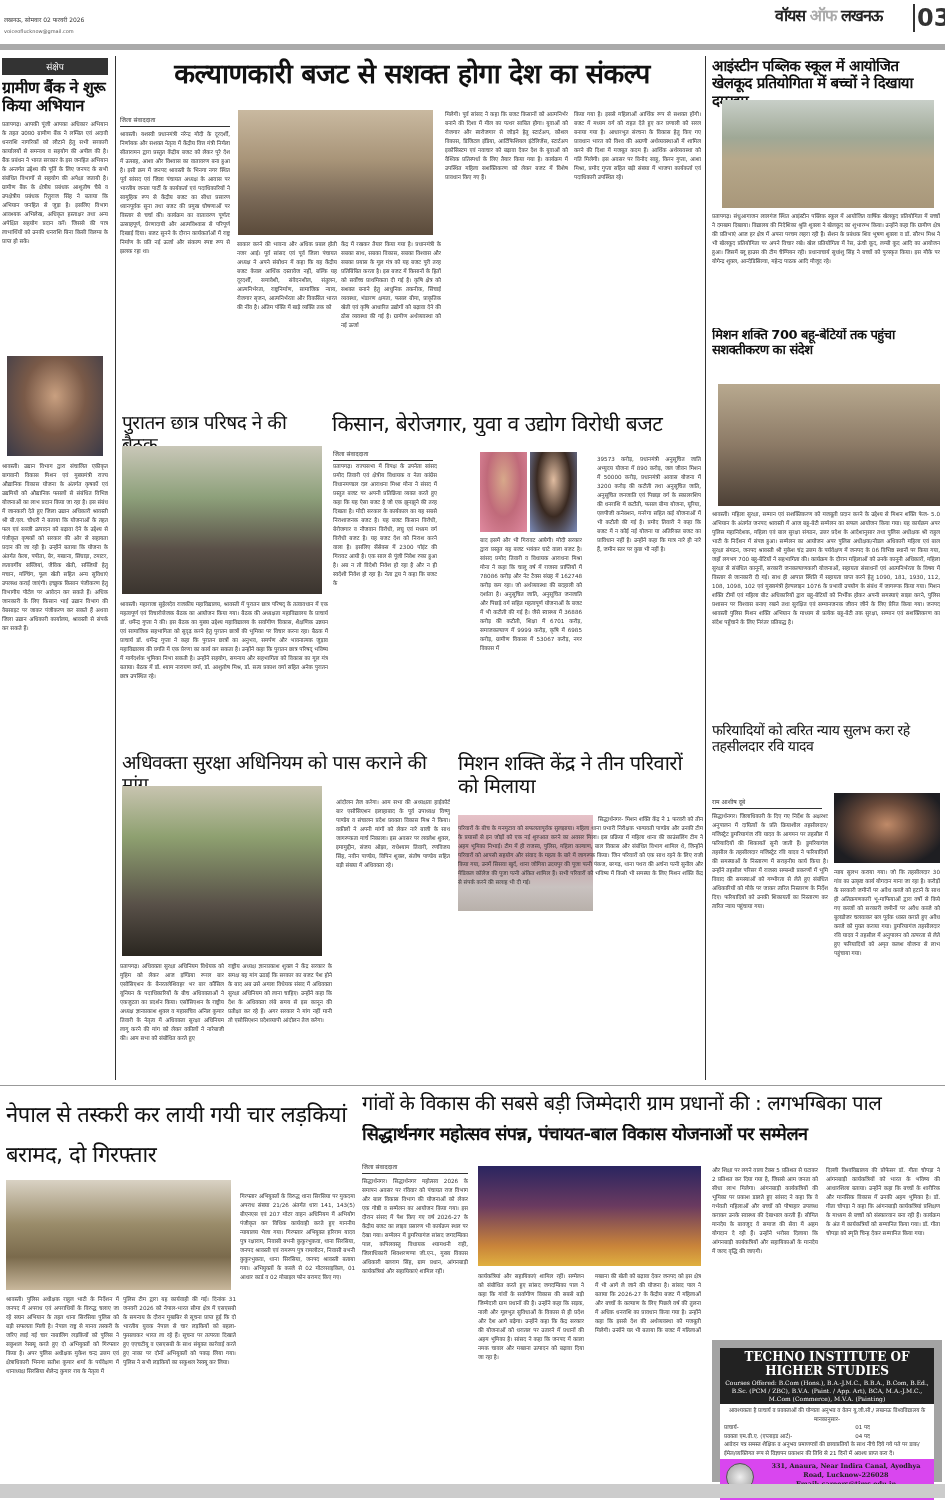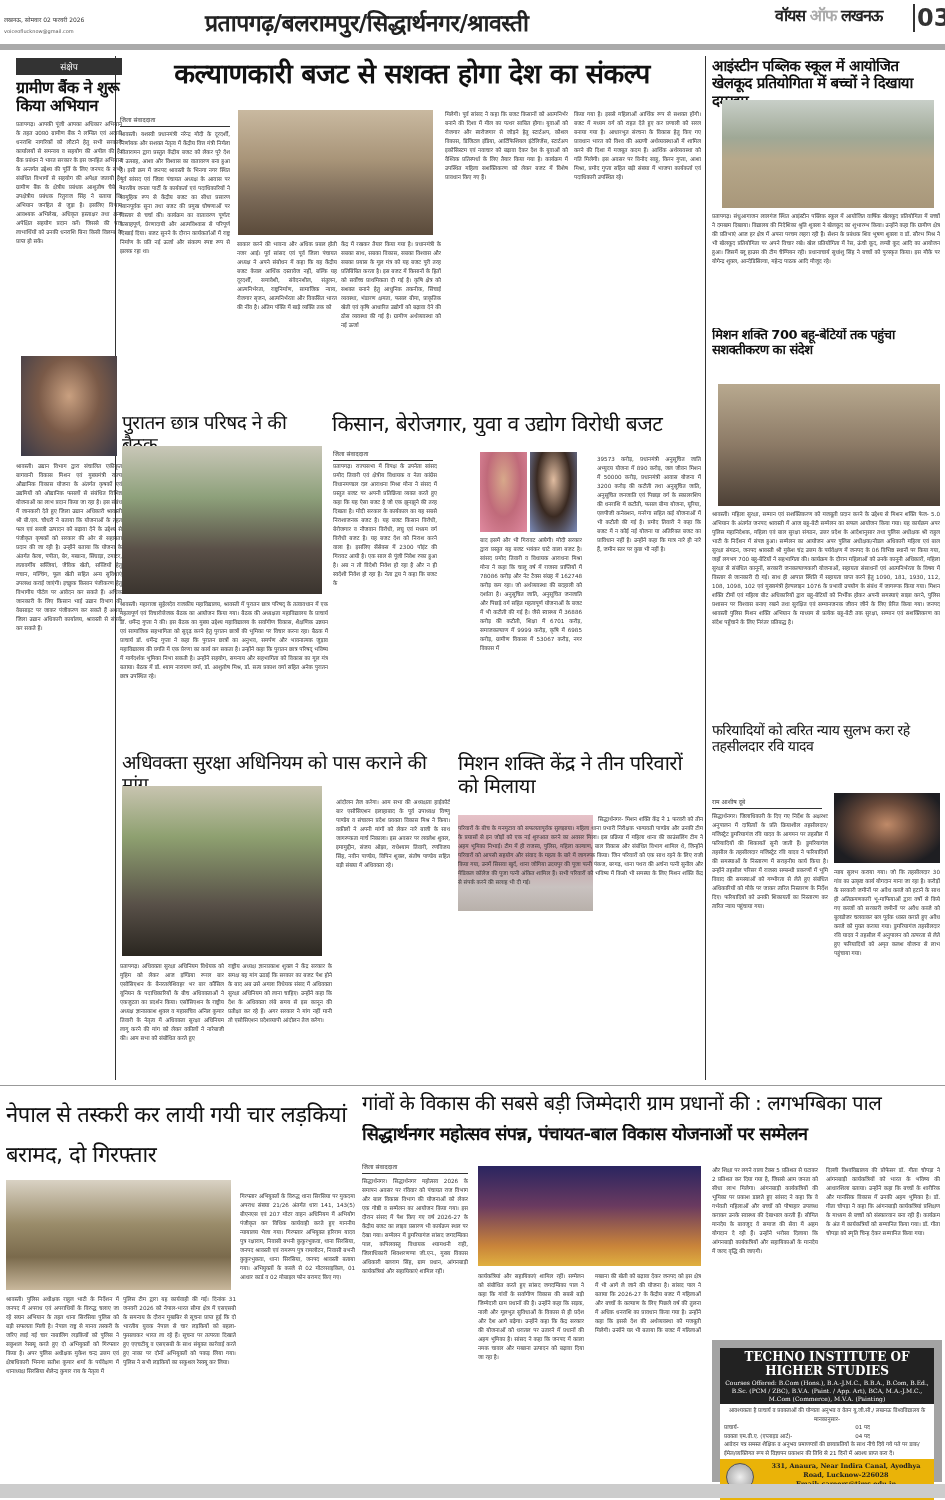--- a/index.html
+++ b/index.html
@@ -30,45 +30,44 @@
 .ph-portrait{background:radial-gradient(ellipse at 50% 40%,#c9a080 0%,#7a5a48 45%,#3a3a48 100%)}
 .ph-man{background:radial-gradient(ellipse at 50% 45%,#c08a68 0%,#6a4a3a 40%,#1e1e22 80%)}
 .ph-w1{background:radial-gradient(ellipse at 50% 35%,#d7a88a 0%,#c06a7a 50%,#e08aa0 100%)}
 .ph-w2{background:radial-gradient(ellipse at 50% 35%,#e0bca0 0%,#3a2a22 50%,#7a8ab8 100%)}
 .kbox{background:#333;color:#fff;font-size:9px;text-align:center;padding:2px 0}
 .ad{border:8px solid #a3a3a3;background:#fff}
 .ad .top{background:#222;color:#fff;text-align:center;font-family:"DejaVu Serif",serif}
 .ad .title{font-size:12px;font-weight:bold;padding-top:2px}
 .ad .courses{font-size:6px;line-height:8px;padding:1px 3px}
 .ad .mid{font-size:5.5px;line-height:8.5px;padding:2px 4px;color:#333}
-.ad .foot{background:#eab308;font-family:"DejaVu Serif",serif;font-size:6.5px;font-weight:bold;line-height:9px;text-align:center;padding:3px 2px 3px 40px;position:relative}
+.ad .foot{background:#d946ef;font-family:"DejaVu Serif",serif;font-size:6.5px;font-weight:bold;line-height:9px;text-align:center;padding:3px 2px 3px 40px;position:relative}
 .ad .logo{position:absolute;left:6px;top:4px;width:28px;height:28px;border-radius:50%;border:1px solid #555;background:radial-gradient(circle,#eee 0%,#999 100%)}
 .bottom-band{left:0;top:1484px;width:945px;height:14px;background:#ccc}
 </style>
 </head>
 <body>
 
 <div class="abs mast">
   <div class="abs date">लखनऊ, सोमवार 02 फरवरी 2026</div>
   <div class="abs email">voiceoflucknow@gmail.com</div>
-  <div class="abs section">प्रतापगढ़/बलरामपुर/सिद्धार्थनगर/श्रावस्ती</div>
   <div class="abs brand">
     <span>वॉयस</span>
     <span class="mid">ऑफ</span>
     <span>लखनऊ</span>
   </div>
   <div class="abs pg">03</div>
   <div class="abs rule"></div>
 </div>
 
 <div class="abs vline" style="left:115px;top:56px;height:1024px"></div>
 <div class="abs vline" style="left:705px;top:56px;height:1024px"></div>
 <div class="abs hline" style="left:0;top:1085px;width:945px;background:#999"></div>
 
-<div class="abs" style="left:16px;top:58px;width:106px">
+<div class="abs" style="left:2px;top:58px;width:106px">
   <div class="kbox">संक्षेप</div>
   <div class="head" style="font-size:16px;margin-top:4px">ग्रामीण बैंक ने शुरू किया अभियान</div>
   <div class="col-text" style="height:230px;margin-top:4px">प्रतापगढ़। आपकी पूंजी आपका अधिकार अभियान के तहत उ0प्र0 ग्रामीण बैंक ने लम्बित एवं अदावी धनराशि नागरिकों को लौटाने हेतु सभी सरकारी कार्यालयों से समन्वय व सहयोग की अपील की है। बैंक प्रबंधन ने भारत सरकार के इस जनहित अभियान के अन्तर्गत उद्देश्य की पूर्ति के लिए जनपद के सभी संबंधित विभागों से सहयोग की अपेक्षा जतायी है। ग्रामीण बैंक के क्षेत्रीय प्रबंधक आशुतोष चैबे व उपक्षेत्रीय प्रबंधक रितुराज सिंह ने बताया कि अभियान जनहित से जुड़ा है। इसलिए विभाग आवश्यक अभिलेख, अधिकृत हस्ताक्षर तथा अन्य अपेक्षित सहयोग प्रदान करें। जिससे की पात्र लाभार्थियों को उनकी धनराशि बिना किसी विलम्ब के प्राप्त हो सके।</div>
   <div class="photo ph-portrait" style="width:96px;height:100px;margin:6px auto 0"></div>
   <div class="col-text" style="height:575px;margin-top:6px">श्रावस्ती। उद्यान विभाग द्वारा संचालित एकीकृत बागवानी विकास मिशन एवं मुख्यमंत्री राज्य औद्यानिक विकास योजना के अंतर्गत कृषकों एवं उद्यमियों को औद्यानिक फसलों से संबंधित विभिन्न योजनाओं का लाभ प्रदान किया जा रहा है। इस संबंध में जानकारी देते हुए जिला उद्यान अधिकारी श्रावस्ती श्री बी.एल. चौधरी ने बताया कि योजनाओं के तहत फल एवं सब्जी उत्पादन को बढ़ावा देने के उद्देश्य से पंजीकृत कृषकों को सरकार की ओर से सहायता प्रदान की जा रही है। उन्होंने बताया कि योजना के अंतर्गत केला, पपीता, बेर, मखाना, सिंघाड़ा, टमाटर, लतावर्गीय सब्जियां, जैविक खेती, सब्जियों हेतु मचान, मल्चिंग, फूल खेती सहित अन्य सुविधाएं उपलब्ध कराई जाएंगी। इच्छुक किसान पंजीकरण हेतु विभागीय पोर्टल पर आवेदन कर सकते हैं। अधिक जानकारी के लिए किसान भाई उद्यान विभाग की वेबसाइट पर जाकर पंजीकरण कर सकते हैं अथवा जिला उद्यान अधिकारी कार्यालय, श्रावस्ती से संपर्क कर सकते हैं।</div>
 </div>
 
 <div class="abs head" style="left:122px;top:58px;width:580px;font-size:27px;text-align:center">कल्याणकारी बजट से सशक्त होगा देश का संकल्प</div>
 <div class="abs byline" style="left:120px;top:116px;width:110px">जिला संवाददाता</div>
 <div class="abs col-text" style="left:120px;top:130px;width:110px;height:270px">श्रावस्ती। यशस्वी प्रधानमंत्री नरेन्द्र मोदी के दूरदर्शी, निर्णायक और सशक्त नेतृत्व में केंद्रीय वित्त मंत्री निर्मला सीतारामन द्वारा प्रस्तुत केंद्रीय बजट को लेकर पूरे देश में उत्साह, आशा और विश्वास का वातावरण बना हुआ है। इसी क्रम में जनपद श्रावस्ती के भिनगा नगर स्थित पूर्व सांसद एवं जिला पंचायत अध्यक्ष के आवास पर भारतीय जनता पार्टी के कार्यकर्ता एवं पदाधिकारियों ने सामूहिक रूप से केंद्रीय बजट का सीधा प्रसारण ध्यानपूर्वक सुना तथा बजट की प्रमुख घोषणाओं पर विस्तार से चर्चा की। कार्यक्रम का वातावरण पूर्णतः उत्साहपूर्ण, प्रेरणादायी और आत्मविश्वास से परिपूर्ण दिखाई दिया। बजट सुनने के दौरान कार्यकर्ताओं में राष्ट्र निर्माण के प्रति नई ऊर्जा और संकल्प स्पष्ट रूप से झलक रहा था।</div>

